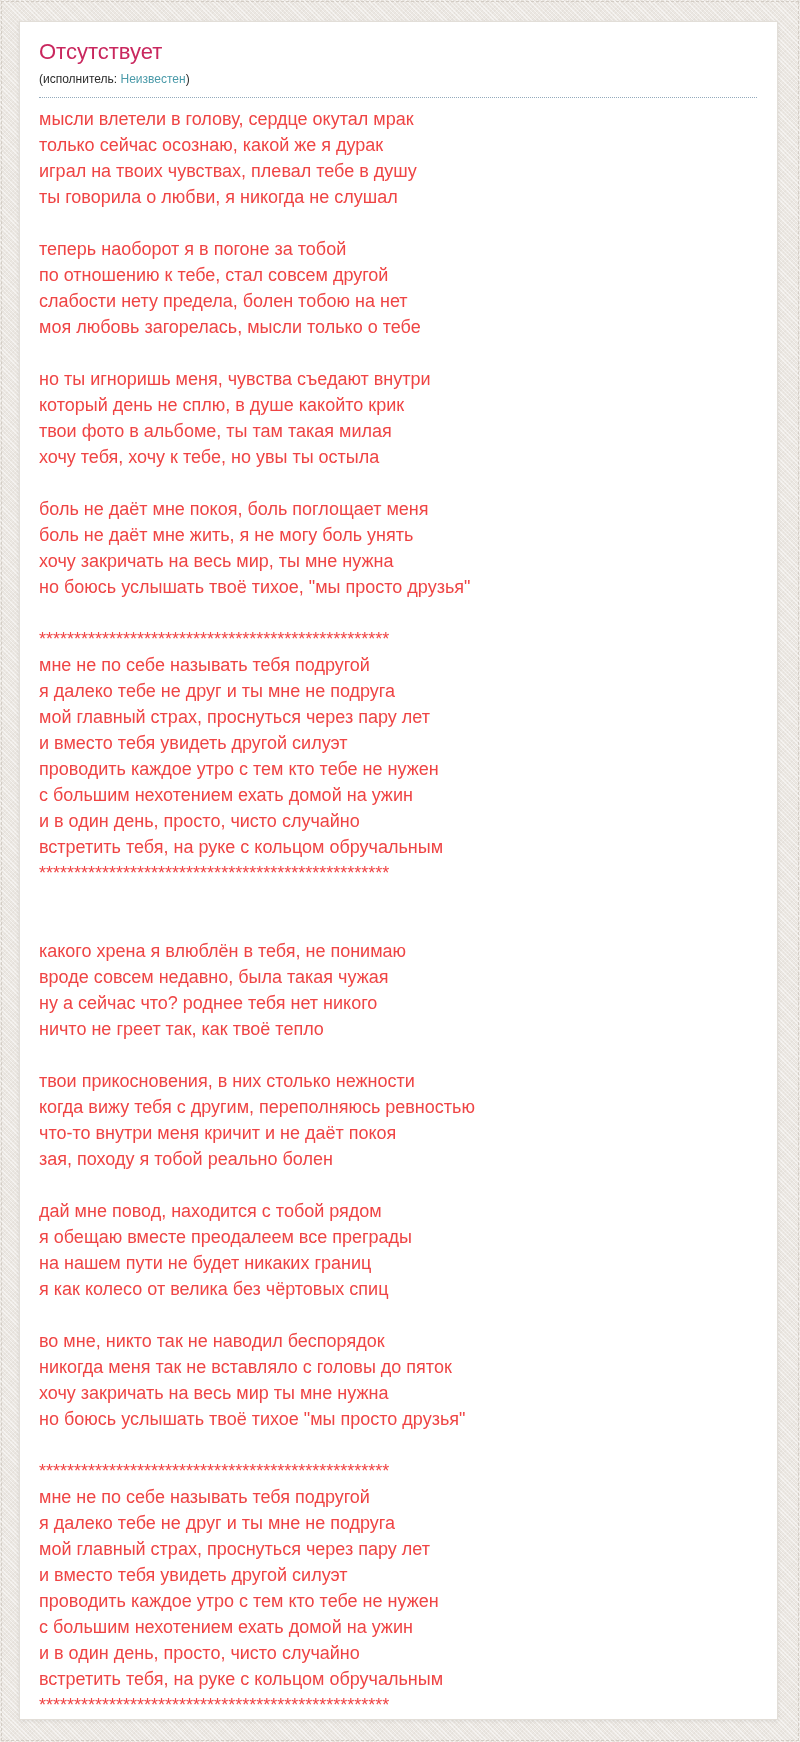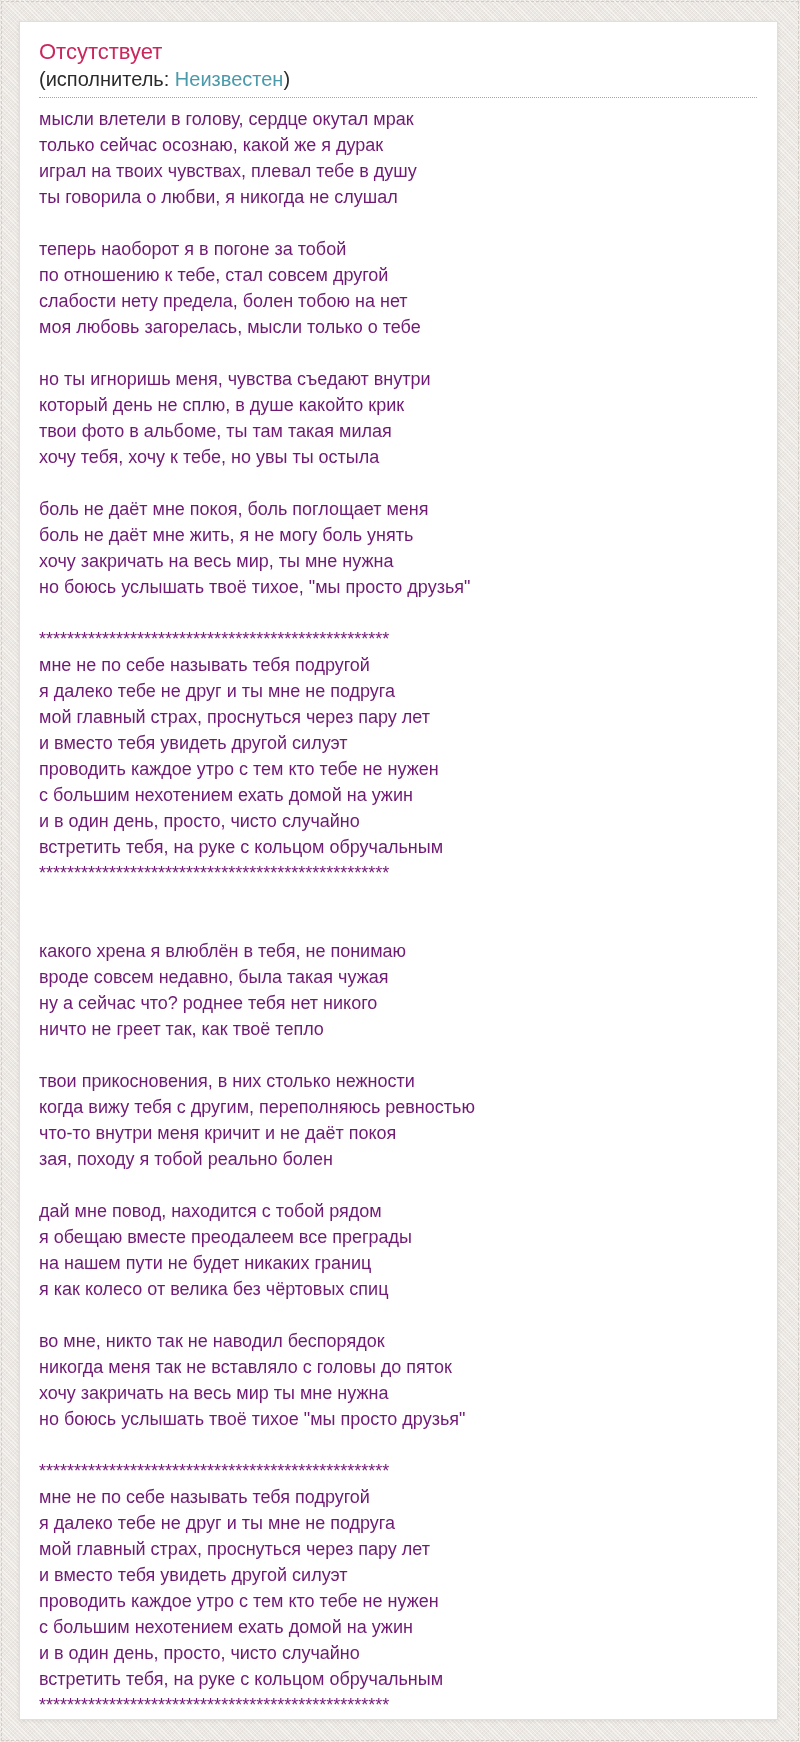--- a/index.html
+++ b/index.html
@@ -38,34 +38,34 @@
   }
   .song-title {
     margin: 0;
     color: #c9275e;
     font-size: 22px;
     line-height: 30px;
     font-weight: 400;
   }
   .artist-line {
     margin-top: 2px;
-    font-size: 20px;
+    font-size: 12px;
     line-height: 20px;
     color: #2b2b2b;
   }
   .artist-link {
     color: #4a9aa9;
     text-decoration: none;
     cursor: pointer;
   }
   .lyrics {
     margin-top: 8px;
     font-size: 18px;
     line-height: 26px;
-    color: #701a75;
+    color: #ef4444;
     white-space: pre-wrap;
   }
 </style>
 </head>
 <body>
 
 <div class="stitch"></div>
 
 <div class="card">
   <div class="header">

